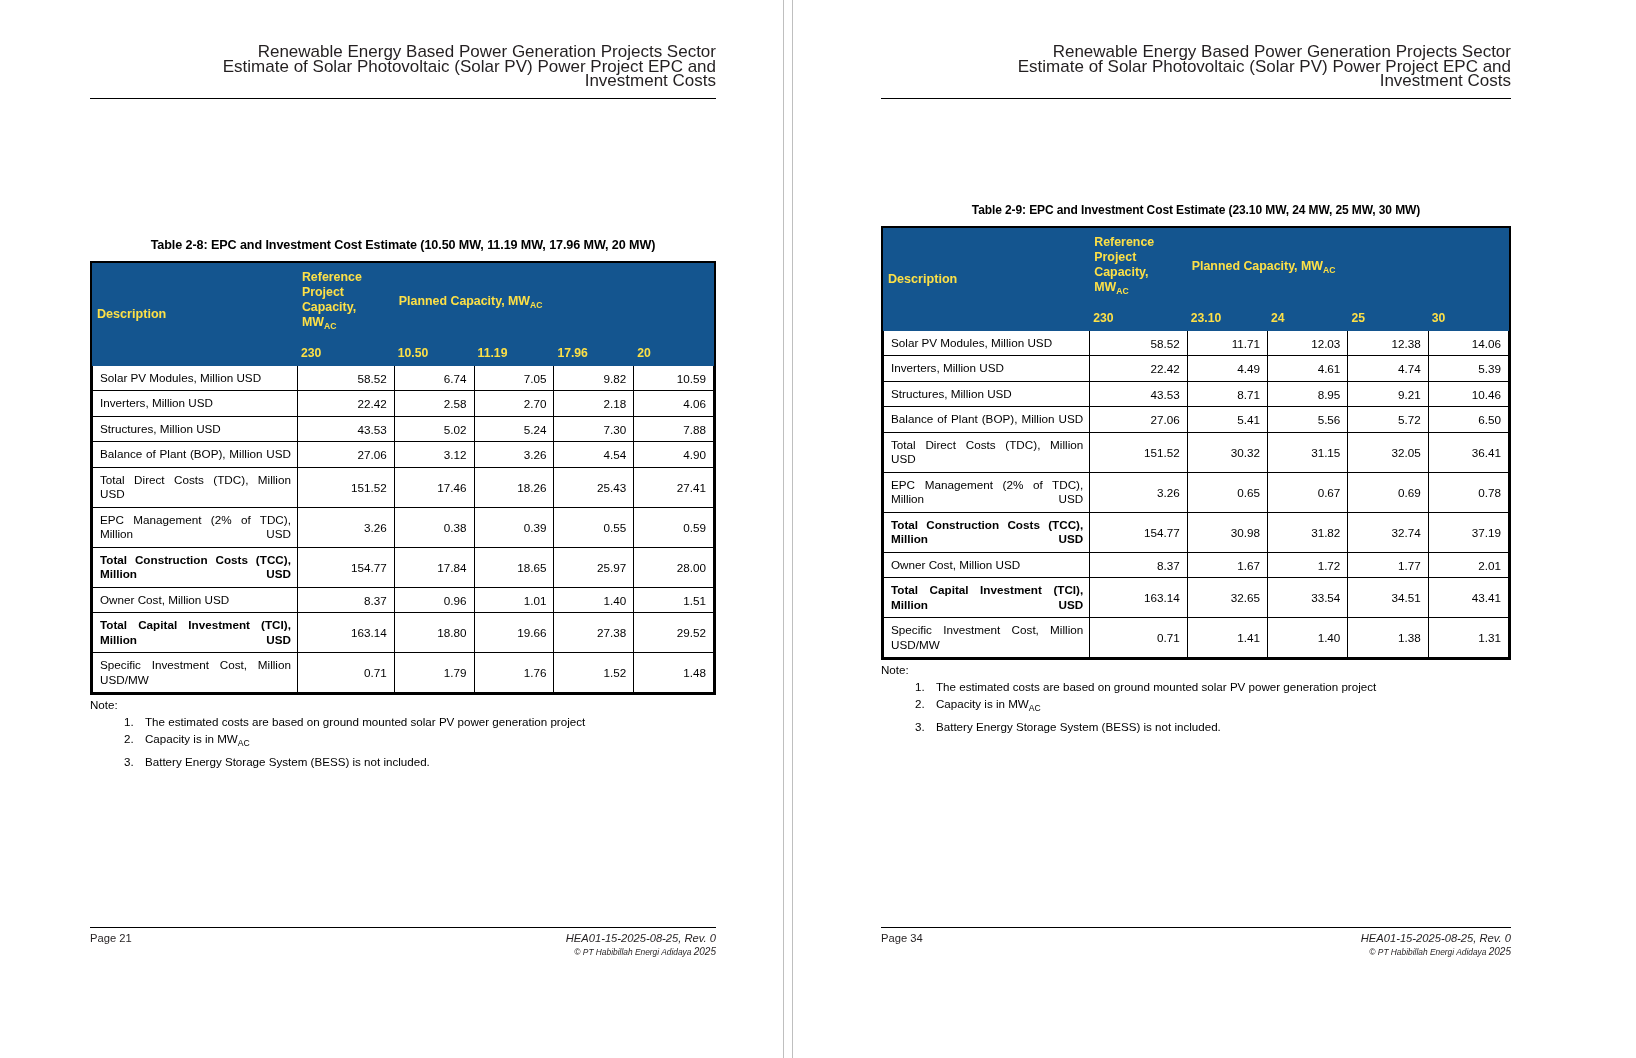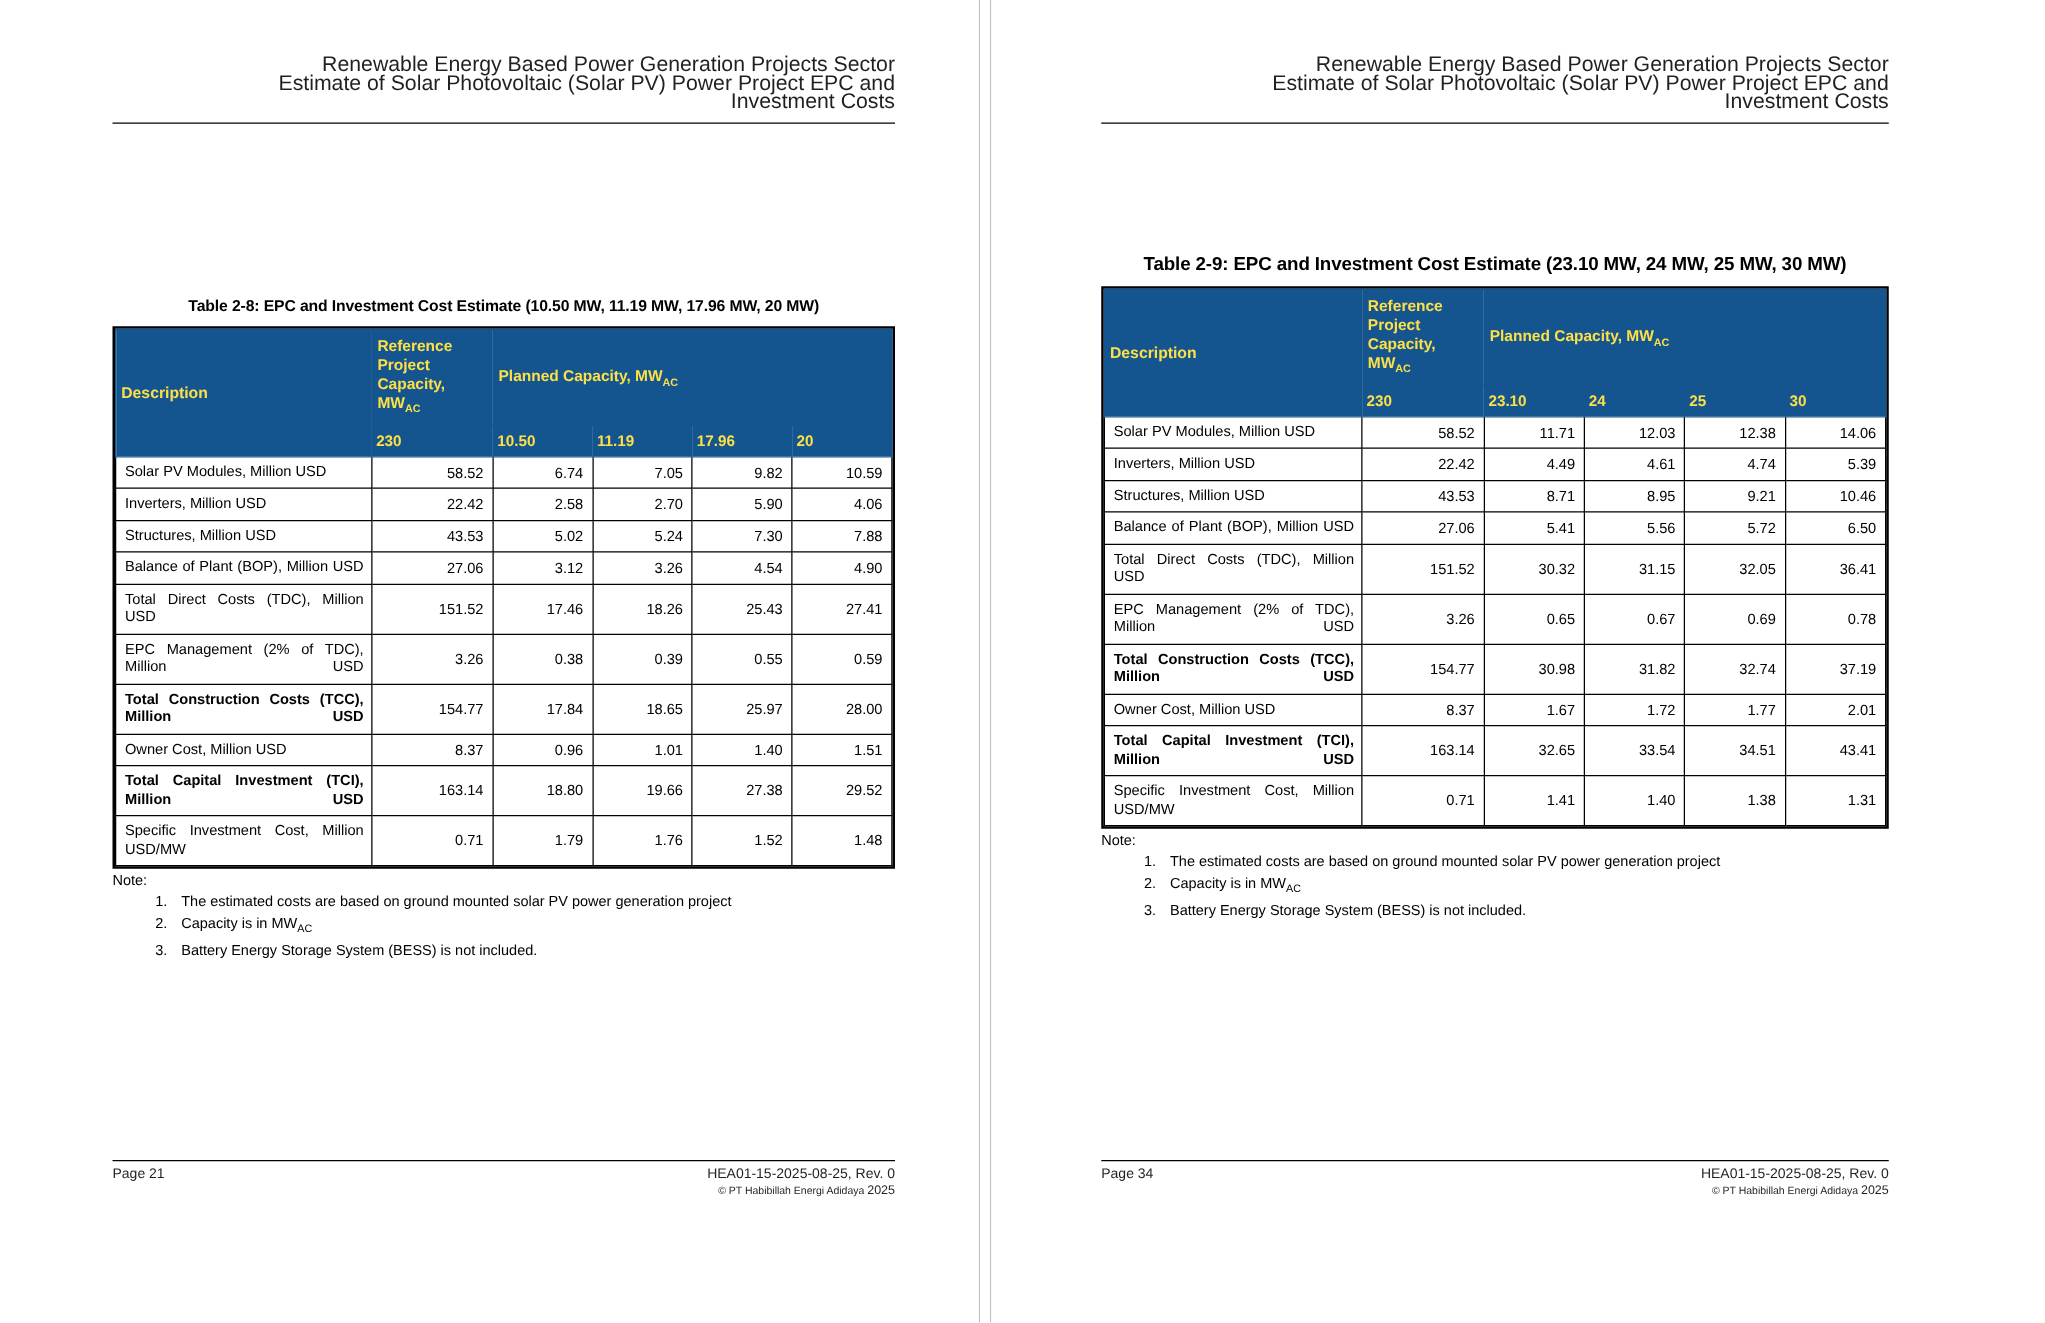--- a/index.html
+++ b/index.html
@@ -57,21 +57,21 @@
 
   .table-caption {
     font-size: 12.6px;
     font-weight: bold;
     color: #000;
     text-align: center;
     margin-bottom: 9px;
     letter-spacing: -0.1px;
     white-space: nowrap;
   }
-  .table-caption-right { font-size: 15px; }
+  .table-caption-right { font-size: 12px; }
 
   table.cost {
     border-collapse: collapse;
     width: 100%;
     table-layout: fixed;
     font-size: 11.6px;
     color: #000;
   }
   table.cost td, table.cost th {
     border: 1px solid #000;
@@ -153,21 +153,21 @@
   .footer-right-pad { padding-left: 88px; padding-right: 65px; }
   .footer-rule { border-top: 1.6px solid #000; width: 100%; }
   .footer-row {
     display: flex;
     justify-content: space-between;
     align-items: flex-start;
     padding-top: 4px;
     font-size: 11.2px;
     color: #231f20;
   }
-  .footer-right { text-align: right; line-height: 13px; }
+  .footer-right { text-align: right; line-height: 13px; font-style: italic; }
   .footer-copy { font-size: 8.4px; }
   .footer-copy .yr { font-size: 10px; }
 </style>
 </head>
 <body>
 
 <div id="viewport">
 
   <div class="page page-left">
 
@@ -217,21 +217,21 @@
                 <td class="num">6.74</td>
                 <td class="num">7.05</td>
                 <td class="num">9.82</td>
                 <td class="num">10.59</td>
               </tr>
               <tr>
                 <td class="rowlabel nostretch">Inverters, Million USD</td>
                 <td class="num">22.42</td>
                 <td class="num">2.58</td>
                 <td class="num">2.70</td>
-                <td class="num">5.90</td>
+                <td class="num">2.18</td>
                 <td class="num">4.06</td>
               </tr>
               <tr>
                 <td class="rowlabel nostretch">Structures, Million USD</td>
                 <td class="num">43.53</td>
                 <td class="num">5.02</td>
                 <td class="num">5.24</td>
                 <td class="num">7.30</td>
                 <td class="num">7.88</td>
               </tr>

